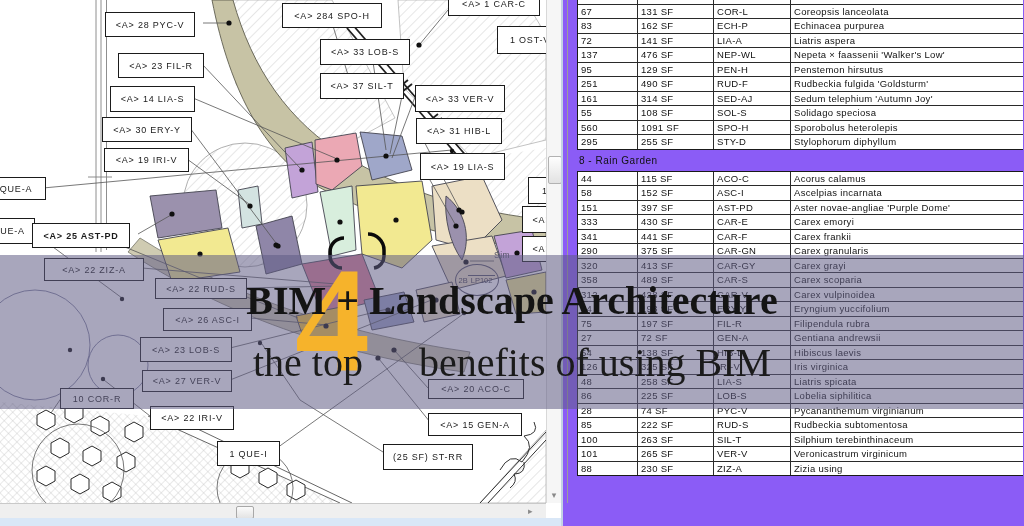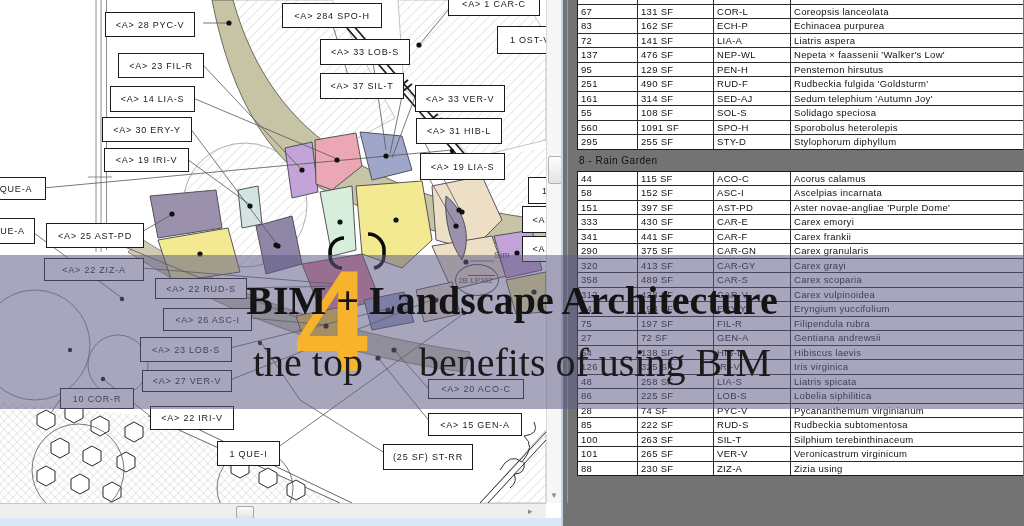--- a/index.html
+++ b/index.html
@@ -29,21 +29,21 @@
           text-align:center;line-height:13px;}
   #h-scrollbar{position:absolute;left:0;top:503px;width:546px;height:15px;background:#efefef;
                border-top:1px solid #c9c9c9;}
   #h-thumb{position:absolute;left:236px;top:2px;width:16px;height:11px;border:1px solid #a8a8a8;
            border-radius:2px;background:linear-gradient(#fbfbfb,#e3e3e3);}
   #h-right{position:absolute;left:528px;top:1px;color:#8a8a8a;font-size:9px;line-height:13px;}
   #bottom-strip{position:absolute;left:0;top:518px;width:562px;height:8px;background:#d9e7f7;}
   #pane-divider{position:absolute;left:561px;top:0;width:2px;height:526px;background:#c3d2e4;}
 
   
-  #table-pane{position:absolute;left:563px;top:0;width:461px;height:526px;background:#737373;overflow:hidden;}
+  #table-pane{position:absolute;left:563px;top:0;width:461px;height:526px;background:#8b5cf6;overflow:hidden;}
   #pane-inner-line{position:absolute;left:4px;top:0;width:1px;height:503px;background:#9d9d9d;}
   #schedule-sections{position:absolute;left:14px;top:-11px;width:447px;}
   .sched-table{border:1.5px solid #1a1a1a;border-right:none;width:445px;background:#fff;}
   .srow{display:flex;height:13.5px;border-bottom:1px solid #2a2a2a;}
   .srow:last-child{border-bottom:none;}
   .scell{font-size:9.5px;line-height:13.5px;letter-spacing:0.3px;color:#111;
          padding-left:3px;white-space:nowrap;overflow:hidden;}
   .c1{width:56px;border-right:1px solid #2a2a2a;}
   .c2{width:72px;border-right:1px solid #2a2a2a;}
   .c3{width:73px;border-right:1px solid #2a2a2a;}
@@ -239,21 +239,21 @@
         <div class="callout" style="left: 118px; top: 53px; width: 84px; height: 23px;">&lt;A&gt;  23 FIL-R</div>
         <div class="callout" style="left: 320px; top: 73px; width: 82px; height: 24px;">&lt;A&gt;  37 SIL-T</div>
         <div class="callout" style="left: 110px; top: 86px; width: 83px; height: 24px;">&lt;A&gt;  14 LIA-S</div>
         <div class="callout" style="left: 415px; top: 85px; width: 88px; height: 25px;">&lt;A&gt;  33 VER-V</div>
         <div class="callout" style="left: 102px; top: 117px; width: 88px; height: 23px;">&lt;A&gt;  30 ERY-Y</div>
         <div class="callout" style="left: 416px; top: 118px; width: 84px; height: 24px;">&lt;A&gt;  31 HIB-L</div>
         <div class="callout" style="left: 104px; top: 148px; width: 83px; height: 22px;">&lt;A&gt;  19 IRI-V</div>
         <div class="callout" style="left: 420px; top: 153px; width: 83px; height: 25px;">&lt;A&gt;  19 LIA-S</div>
         <div class="callout" style="left: -14px; top: 177px; width: 58px; height: 21px;">QUE-A</div>
         <div class="callout" style="left: -10px; top: 218px; width: 43px; height: 24px;">UE-A</div>
-        <div class="callout" style="left: 46px; top: 223px; width: 96px; height: 23px;">&lt;A&gt;  25 AST-PD</div>
+        <div class="callout" style="left: 32px; top: 223px; width: 96px; height: 23px; font-weight: bold;">&lt;A&gt;  25 AST-PD</div>
         <div class="callout" style="left: 44px; top: 258px; width: 98px; height: 21px;">&lt;A&gt;  22 ZIZ-A</div>
         <div class="callout" style="left: 155px; top: 278px; width: 90px; height: 19px;">&lt;A&gt;  22 RUD-S</div>
         <div class="callout" style="left: 163px; top: 308px; width: 87px; height: 21px;">&lt;A&gt;  26 ASC-I</div>
         <div class="callout" style="left: 140px; top: 337px; width: 90px; height: 23px;">&lt;A&gt;  23 LOB-S</div>
         <div class="callout" style="left: 142px; top: 370px; width: 88px; height: 20px;">&lt;A&gt;  27 VER-V</div>
         <div class="callout" style="left: 60px; top: 388px; width: 72px; height: 19px;">10  COR-R</div>
         <div class="callout" style="left: 150px; top: 406px; width: 82px; height: 22px;">&lt;A&gt;  22 IRI-V</div>
         <div class="callout" style="left: 428px; top: 379px; width: 94px; height: 18px;">&lt;A&gt;  20 ACO-C</div>
         <div class="callout" style="left: 428px; top: 413px; width: 92px; height: 21px;">&lt;A&gt;  15 GEN-A</div>
         <div class="callout" style="left: 217px; top: 441px; width: 61px; height: 23px;">1  QUE-I</div>

